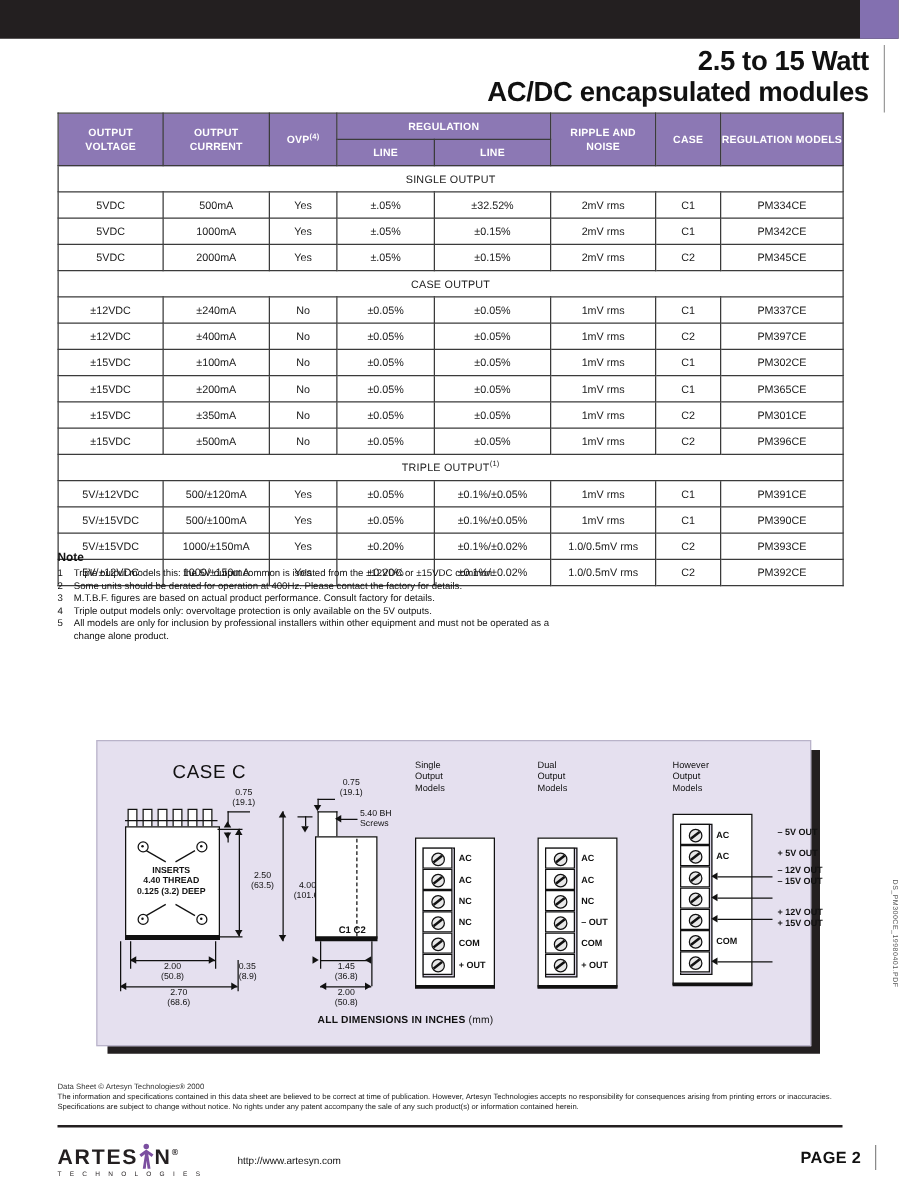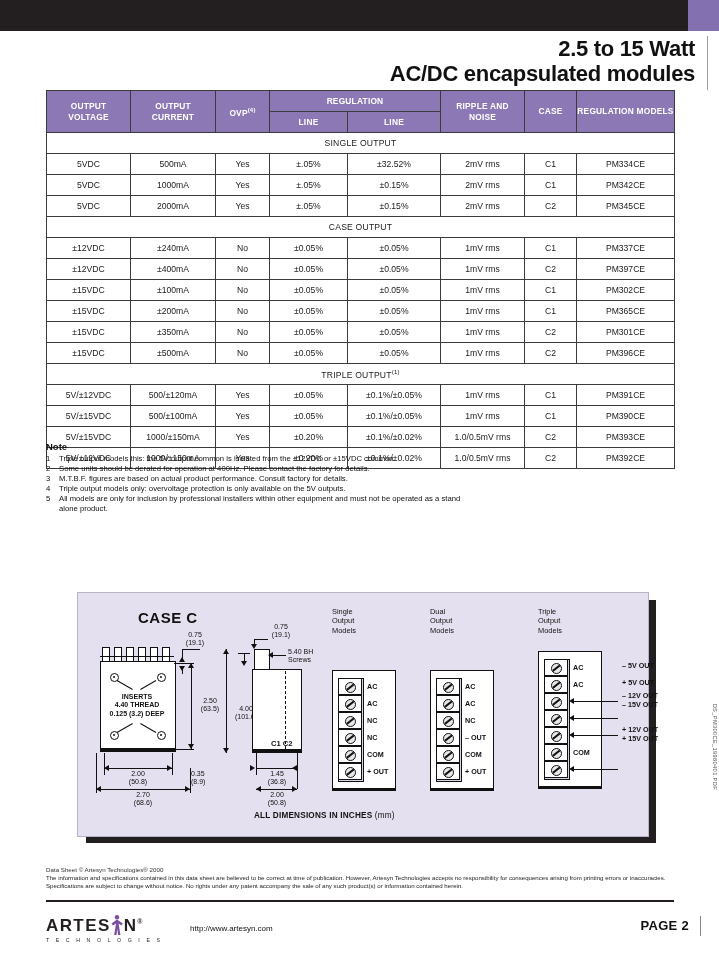--- a/index.html
+++ b/index.html
@@ -48,21 +48,21 @@
   
   .notes{position:absolute;left:46px;top:441px;width:420px;}
   .notes h4{margin:0 0 2px 0;font-size:9.5px;font-weight:bold;}
   .note-row{display:flex;font-size:7.7px;line-height:9.6px;margin-bottom:.5px;}
   .note-num{width:13px;flex:none;}
   .note-txt{flex:1;}
 
   
   .panel-shadow{position:absolute;left:86px;top:600px;width:570px;height:243px;background:#231f20;}
   .panel{position:absolute;left:77px;top:592px;width:570px;height:243px;background:#e5e0ef;border:1px solid #b9b3c9;}
-  .case-title{position:absolute;left:60px;top:16px;font-size:15px;font-weight:bold;letter-spacing:.5px;}
+  .case-title{position:absolute;left:60px;top:16px;font-size:15px;font-weight:normal;letter-spacing:.5px;}
 
   .lbl{position:absolute;font-size:7px;line-height:8.4px;color:#111;white-space:nowrap;}
   .lbl.b{font-weight:bold;}
   .lbl.c{text-align:center;}
   .dimtxt{position:absolute;font-size:7px;line-height:8.2px;text-align:center;white-space:nowrap;}
 
   .ln{position:absolute;background:#111;}
   .hln{height:1px;}
   .vln{width:1px;}
   .dash{position:absolute;width:0;border-left:1px dashed #111;}
@@ -324,21 +324,21 @@
       <div class="note-row">
         <div class="note-num">3</div>
         <div class="note-txt">M.T.B.F. figures are based on actual product performance.  Consult factory for details.</div>
       </div>
       <div class="note-row">
         <div class="note-num">4</div>
         <div class="note-txt">Triple output models only: overvoltage protection is only available on the 5V outputs.</div>
       </div>
       <div class="note-row">
         <div class="note-num">5</div>
-        <div class="note-txt">All models are only for inclusion by professional installers within other equipment and must not be operated as a stand alone product.</div>
+        <div class="note-txt">All models are only for inclusion by professional installers within other equipment and must not be operated as a change alone product.</div>
       </div>
     </div>
 </div>
 
 <div class="panel-shadow"></div>
 <div class="panel">
 
   <div class="case-title">CASE C</div>
 
   <div class="fins">
@@ -525,21 +525,21 @@
       <div class="term" style="left: 358px; top: 153px; width: 24px; height: 17px;"></div>
       <div class="screw" style="left: 365px; top: 157px;">
         <i></i>
       </div>
       <div class="tlabel" style="left: 387px; top: 158px;">COM</div>
       <div class="term" style="left: 358px; top: 170px; width: 24px; height: 17px;"></div>
       <div class="screw" style="left: 365px; top: 174px;">
         <i></i>
       </div>
       <div class="tlabel" style="left: 387px; top: 175px;">+ OUT</div>
-      <div class="grp" style="left: 460px; top: 14px;"><span>Triple</span><br><span>Output</span><br><span>Models</span></div>
+      <div class="grp" style="left: 460px; top: 14px;"><span>However</span><br><span>Output</span><br><span>Models</span></div>
       <div class="conn" style="left: 460px; top: 58px; width: 62px; height: 135px;"></div>
       <div class="conn-shadow" style="left: 460px; top: 193px; width: 64px;"></div>
       <div class="conn-inner" style="left: 466px; top: 66px; width: 24px; height: 119px;"></div>
       <div class="term" style="left: 466px; top: 66px; width: 24px; height: 17px;"></div>
       <div class="screw" style="left: 473px; top: 70px;">
         <i></i>
       </div>
       <div class="tlabel" style="left: 495px; top: 71px;">AC</div>
       <div class="term" style="left: 466px; top: 83px; width: 24px; height: 17px;"></div>
       <div class="screw" style="left: 473px; top: 87px;">

